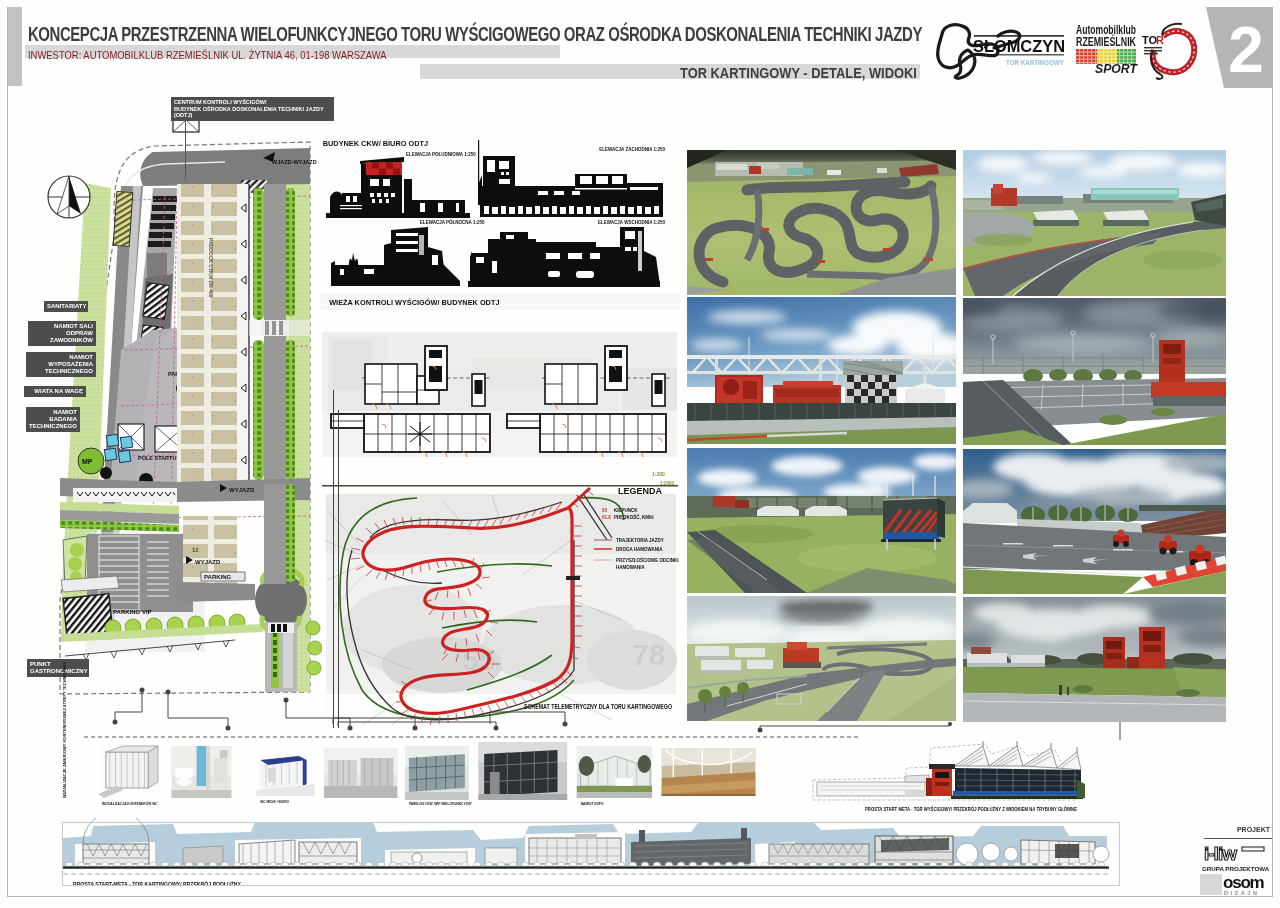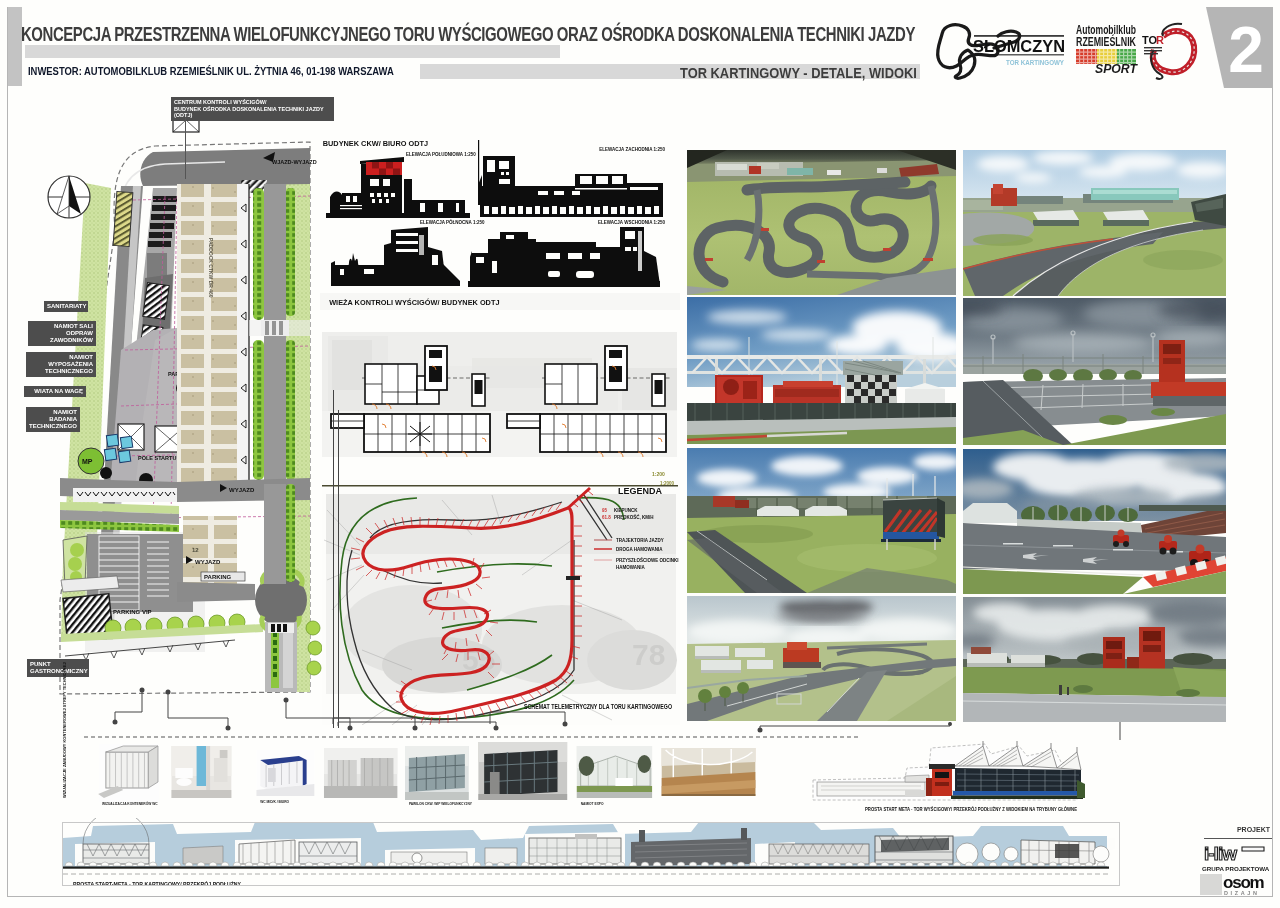--- a/index.html
+++ b/index.html
@@ -15,27 +15,27 @@
 <div id="sheet">
 
 <div class="abs" style="left:7px;top:7px;width:1px;height:890px;background:#b5b5b5;"></div>
 
 <div class="abs" style="left:1272px;top:7px;width:1px;height:890px;background:#b5b5b5;"></div>
 
 <div class="abs" style="left:7px;top:896px;width:1266px;height:1px;background:#b5b5b5;"></div>
 
 <div class="abs" style="left:8px;top:7px;width:14px;height:79px;background:#c3c3c3;"></div>
 
-<div class="abs" style="left:21px;top:22px;width:900px;height:22px;color:#3d3d3d;font-weight:bold;text-align:center;">
+<div class="abs" style="left:28px;top:22px;width:900px;height:22px;color:#3d3d3d;font-weight:bold;text-align:center;">
 <span class="cond" style="font-size:21px;letter-spacing:-0.6px;transform:scaleX(0.712);">KONCEPCJA PRZESTRZENNA WIELOFUNKCYJNEGO TORU WYŚCIGOWEGO ORAZ OŚRODKA DOSKONALENIA TECHNIKI JAZDY</span>
 </div>
 
 <div class="abs" style="left:25px;top:45px;width:535px;height:13px;background:#d8d8d8;"></div>
 
-<div class="abs" style="left:28px;top:45px;color:#0f172a;font-weight:bold;margin-top:16px;">
+<div class="abs" style="left:28px;top:45px;color:#7f1d1d;font-weight:normal;">
 <span class="cond" style="font-size:11.5px;transform:scaleX(0.82);">INWESTOR: AUTOMOBILKLUB RZEMIEŚLNIK UL. ŻYTNIA 46, 01-198 WARSZAWA</span>
 </div>
 
 <div class="abs" style="left:420px;top:64px;width:500px;height:15px;background:#d8d8d8;"></div>
 
 <div class="abs" style="left:680px;top:64px;color:#3d3d3d;font-weight:bold;text-align:center;">
 <span class="cond" style="font-size:14px;transform:scaleX(0.92);transform-origin:0 50%;">TOR KARTINGOWY - DETALE, WIDOKI</span>
 </div>
 
 <svg class="abs" style="left:1200px;top:0px;" width="80" height="95" viewBox="0 0 80 95">

